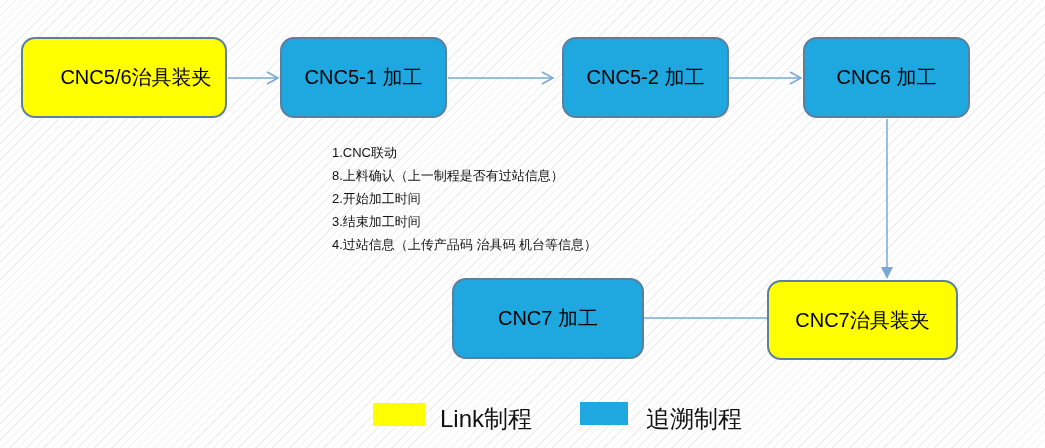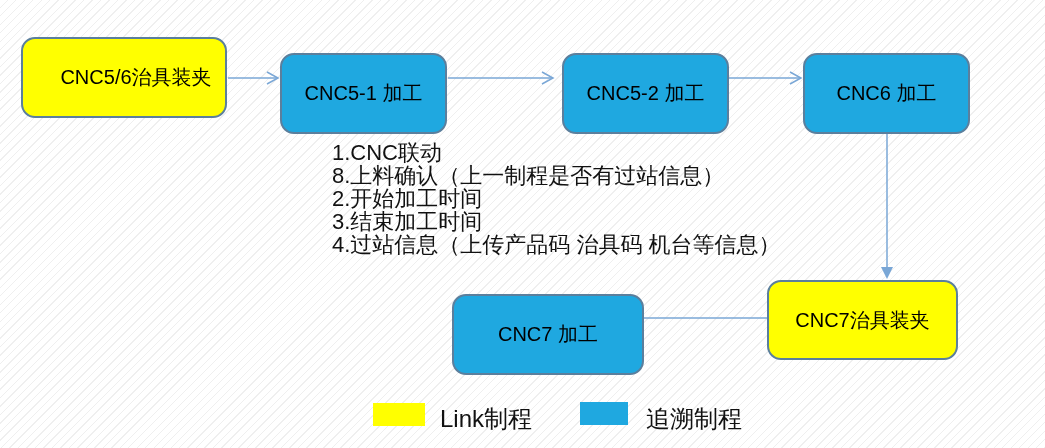--- a/index.html
+++ b/index.html
@@ -23,34 +23,34 @@
     border-radius: 14px;
     display: flex;
     align-items: center;
     justify-content: center;
     font-size: 20px;
     color: #000000;
     z-index: 2;
     text-align: center;
   }
   .node.link  { background: #ffff00; }
-  .node.trace { background: #1fa8e0; margin-top: 16px; }
+  .node.trace { background: #1fa8e0; }
 
   #arrows {
     position: absolute;
     left: 0; top: 0;
     z-index: 1;
     pointer-events: none;
   }
 
   .notes {
     position: absolute;
     left: 332px;
     top: 141px;
-    font-size: 22px;
+    font-size: 13px;
     line-height: 23px;
     color: #111111;
     z-index: 2;
     white-space: nowrap;
   }
 
   .legend-swatch {
     position: absolute;
     z-index: 2;
   }

